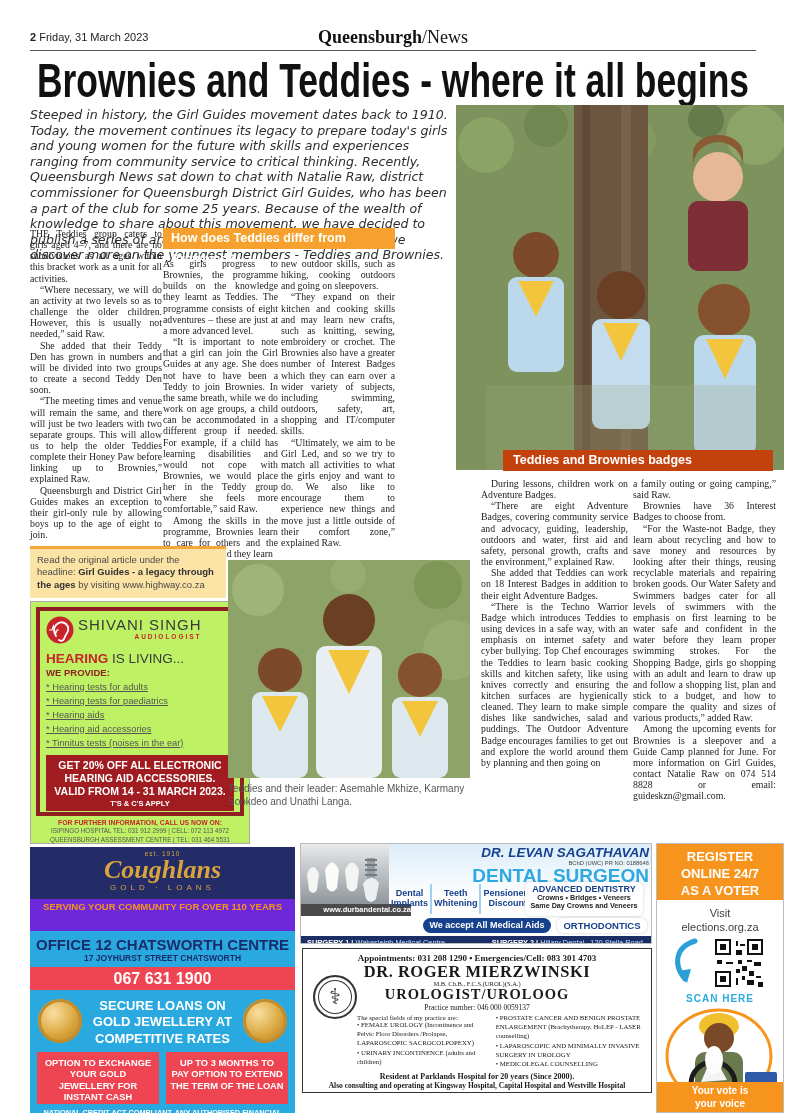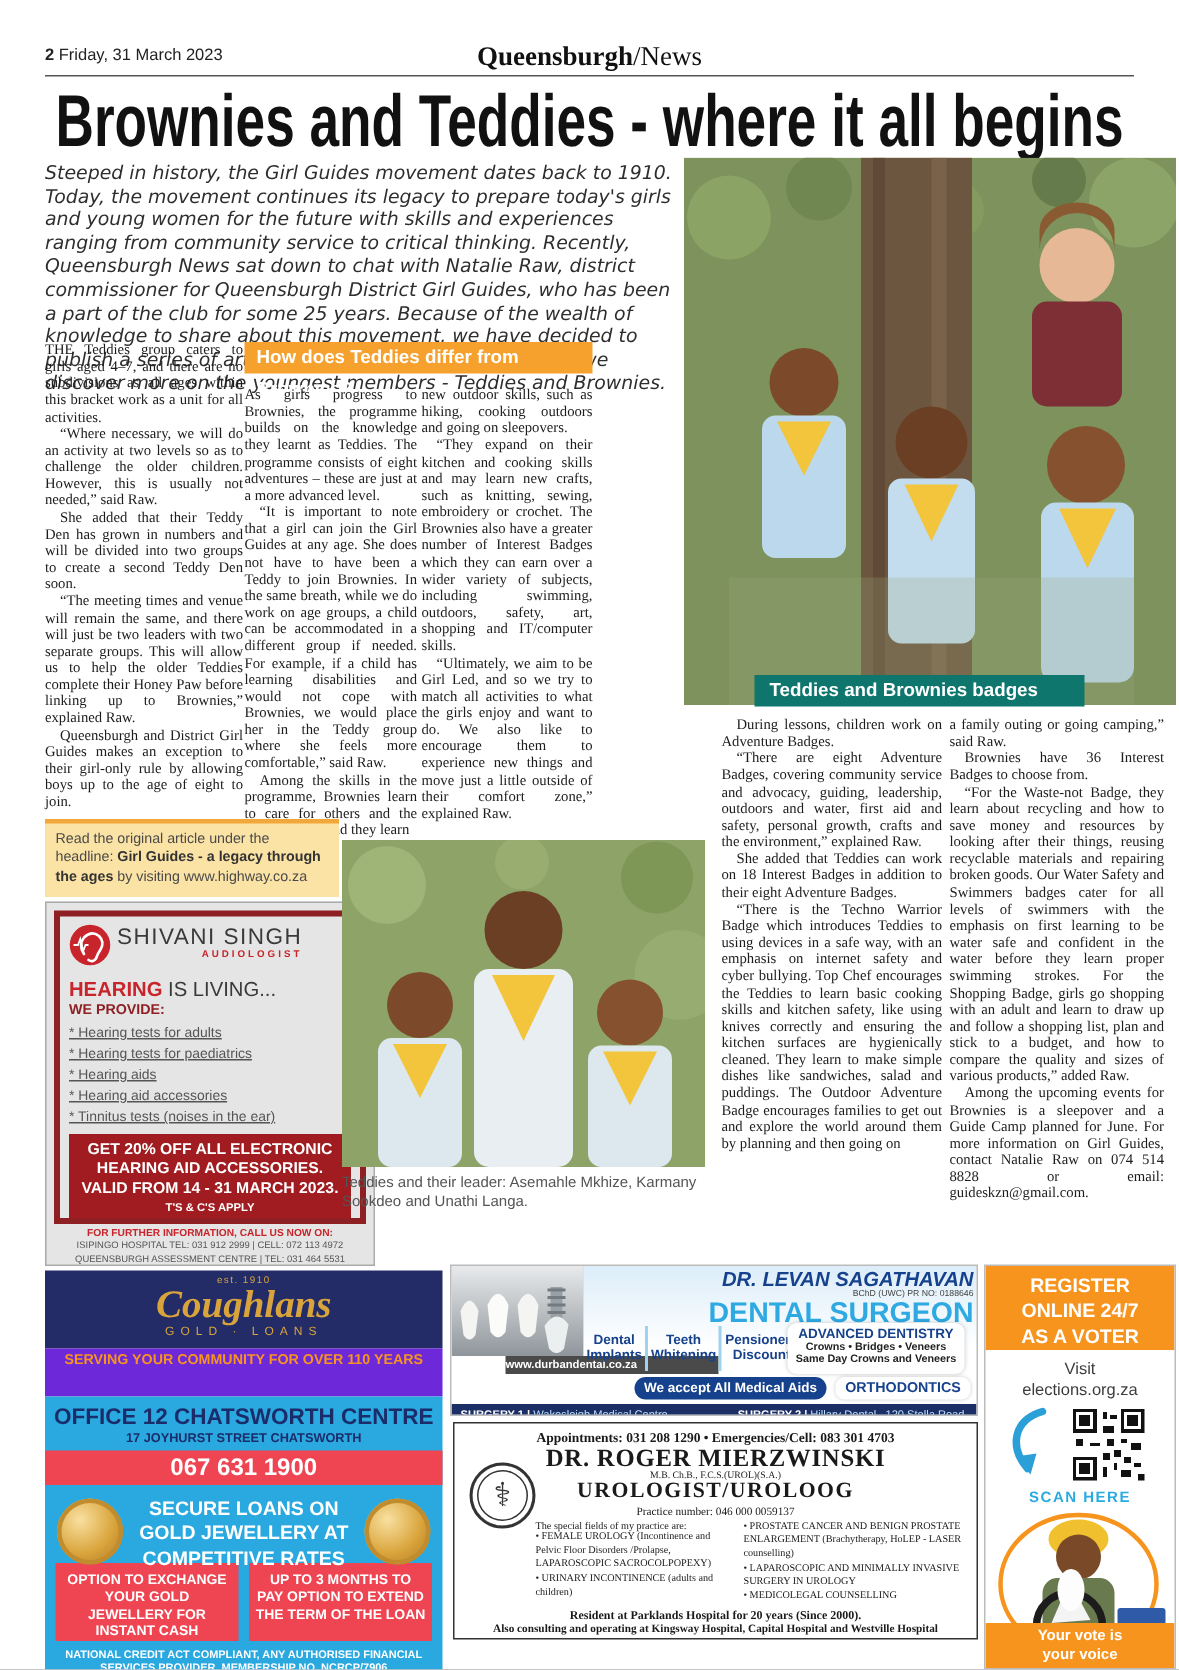--- a/index.html
+++ b/index.html
@@ -28,21 +28,21 @@
   .col p + p { text-indent:10px; }
   .col.indent-first p:first-child { text-indent:10px; }
   .col1 { left:30px;  top:228px; width:132px; }
   .col2 { left:163px; top:258px; width:115px; }
   .col3 { left:281px; top:258px; width:114px; }
   .col4 { left:481px; top:478px; width:147px; }
   .col5 { left:633px; top:478px; width:143px; }
 
   .subhead { left:163px; top:228px; width:232px; height:21px; background:#F6A12D; color:#fff;
              font:bold 12.5px/21px "Liberation Sans",sans-serif; padding-left:8px; }
-  .badges-banner { left:503px; top:450px; width:220px; height:21px; background:#0f766e; color:#fff;
+  .badges-banner { left:503px; top:450px; width:270px; height:21px; background:#c2410c; color:#fff;
              font:bold 12.5px/21px "Liberation Sans",sans-serif; padding-left:10px; z-index:7; }
 
   
   .photo1 { left:456px; top:105px; width:328px; height:365px; overflow:hidden; }
   .photo2 { left:228px; top:560px; width:242px; height:218px; overflow:hidden; }
   .caption2 { left:228px; top:782px; width:242px; font:10px/1.3 "Liberation Sans",sans-serif; color:#555; }
 
   
   .bear { left:344px; top:410px; width:156px; height:160px; z-index:6; }
   .bear .ear { position:absolute; width:52px; height:52px; border-radius:50%; background:#f3dde1; }
@@ -50,21 +50,21 @@
   .bear .head { position:absolute; left:11px; top:24px; width:134px; height:134px; border-radius:50%; background:#f3dde1; }
   .bear .bow { position:absolute; right:-10px; top:-2px; transform:rotate(-18deg); }
   .bear .cap { position:absolute; left:28px; top:62px; width:104px; font:10px/1.25 "Liberation Sans",sans-serif; color:#3c3c3c; text-align:center; }
 
   
   .readbox { left:30px; top:546px; width:196px; height:52px; background:#FBE2A5; border-top:3px solid #F2A73B;
              padding:5px 7px; font:9.5px/1.3 "Liberation Sans",sans-serif; color:#4a4a4a; }
   .readbox .b { font-weight:bold; color:#333; }
 
   
-  .aud { left:30px; top:601px; width:220px; height:243px; background:#e5e5e5; border:1px solid #aaa; padding:5px; }
+  .aud { left:30px; top:601px; width:220px; height:243px; background:#bef264; border:1px solid #aaa; padding:5px; }
   .aud .frame { width:100%; height:209px; border:4px solid #8E1F23; padding:5px 6px; }
   .aud .logo-row { display:flex; align-items:flex-start; gap:4px; }
   .aud .brand { font:15px "Liberation Sans",sans-serif; letter-spacing:1px; color:#3a3a3a; }
   .aud .brand-sub { font:bold 6.5px "Liberation Sans",sans-serif; letter-spacing:2px; color:#C8242B; text-align:right; }
   .aud .tagline { margin-top:3px; font:13.5px "Liberation Sans",sans-serif; color:#3a3a3a; }
   .aud .tagline .red { color:#C8242B; font-weight:bold; }
   .aud .provide { font:bold 9.5px "Liberation Sans",sans-serif; color:#8E1F23; margin-top:1px; }
   .aud .svc { margin-top:3px; font:9.3px/1.5 "Liberation Sans",sans-serif; color:#555;text-decoration:underline; }
   .aud .svc p { margin:0; }
   .aud .promo { margin-top:4px; background:#A01C20; color:#fff; text-align:center; padding:4px 3px 3px;
@@ -77,36 +77,36 @@
   .cou { left:30px; top:847px; width:265px; height:253px; background:#fff; }
   .cou .hdr { height:52px; background:#232C66; text-align:center; color:#D9A43B; padding-top:3px; }
   .cou .est { font:6.5px "Liberation Sans",sans-serif; letter-spacing:1px; }
   .cou .brand { font:bold italic 26px/26px "Liberation Serif",serif; }
   .cou .gl { font:8px "Liberation Sans",sans-serif; letter-spacing:4px; }
   .cou .tag { height:32px; background:#6d28d9; text-align:center; font:bold 9.5px/16px "Liberation Sans",sans-serif; color:#F7941D; }
   .cou .body { height:185px; background:#2AA9E0; padding-top:5px; font-family:"Liberation Sans",sans-serif; }
   .cou .office { text-align:center; font-weight:bold; font-size:15px; color:#1B2C6B; }
   .cou .addr { text-align:center; font-size:8.5px; color:#1B2C6B; font-weight:bold; }
   .cou .phone { margin-top:4px; height:23px; background:#EF4553; color:#fff; text-align:center; font:bold 16px/23px "Liberation Sans",sans-serif; }
-  .cou .loans { position:relative; height:52px; }
+  .cou .loans { position:relative; height:62px; }
   .cou .loans .txt { position:absolute; left:50px; right:50px; top:8px; text-align:center; color:#fff; font:bold 13px/1.25 "Liberation Sans",sans-serif; }
   .coin { position:absolute; width:44px; height:44px; border-radius:50%; top:9px;
           background:radial-gradient(circle at 35% 32%, #f9e0a0, #d9a43b 55%, #b5802a 90%);
           box-shadow:inset 0 0 0 3px #c08c2e; }
   .cou .boxes { display:flex; justify-content:space-between; padding:0 7px; }
   .cou .boxes .rbox { width:122px; height:52px; background:#EF4553; color:#fff; text-align:center;
           font:bold 9.3px/1.22 "Liberation Sans",sans-serif; padding:6px 4px; }
   .cou .foot { margin-top:4px; text-align:center; color:#fff; font:bold 7.3px/1.3 "Liberation Sans",sans-serif; padding:0 8px; }
 
   
   .den { left:300px; top:843px; width:352px; height:101px; border:1px solid #bbb;
          background:linear-gradient(180deg,#dcedf9,#ffffff 55%); font-family:"Liberation Sans",sans-serif; overflow:hidden; }
   .den .teeth { position:absolute; left:0; top:0; width:88px; height:60px; }
-  .den .site { position:absolute; left:0; top:60px; width:142px; height:12px; background:#4a4a4a;
-               color:#fff; font:bold 7.5px/12px "Liberation Sans",sans-serif; text-align:left;margin-left:36px; }
+  .den .site { position:absolute; left:0; top:60px; width:110px; height:12px; background:#4a4a4a;
+               color:#fff; font:bold 7.5px/12px "Liberation Sans",sans-serif; text-align:right; }
   .den .titleblock { position:absolute; left:90px; top:1px; width:258px; text-align:right; }
   .den .dname { font:bold italic 13.5px "Liberation Sans",sans-serif; color:#16418C; }
   .den .dcred { font-size:5.8px; color:#444; }
   .den .dtitle { font:bold 19px/19px "Liberation Sans",sans-serif; color:#2FA9E2; }
   .den .svcrow { position:absolute; left:88px; top:40px; width:132px; height:30px; display:flex; }
   .den .svcrow .cell { flex:1; text-align:center; font:bold 9px/1.1 "Liberation Sans",sans-serif; color:#16418C;
                        display:flex; align-items:center; justify-content:center; padding:0 2px; }
   .den .svcrow .cell + .cell { border-left:2px solid #9fd2ee; }
   .den .adv { position:absolute; left:224px; top:38px; width:118px; height:34px; background:#fff; border-radius:6px;
               box-shadow:0 0 3px rgba(0,0,0,.2); text-align:center; padding-top:2px; }

